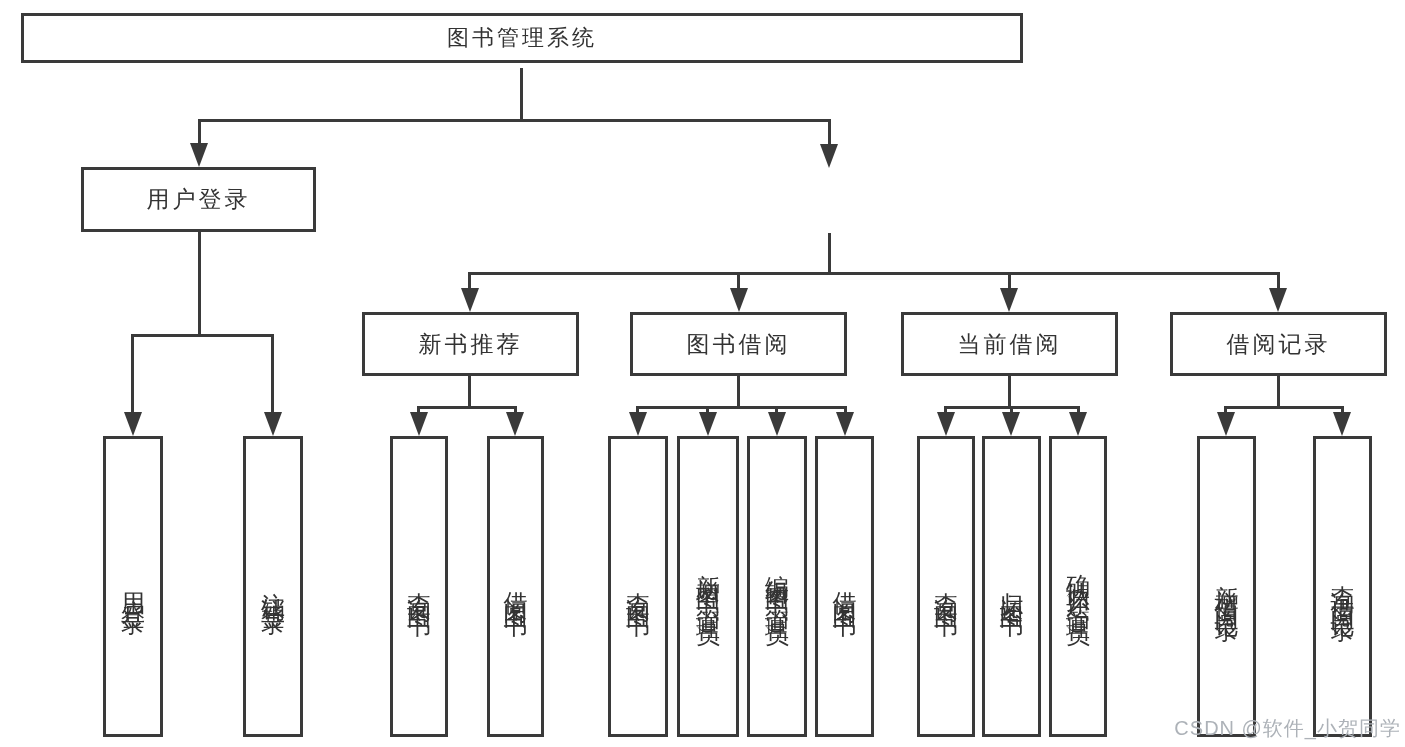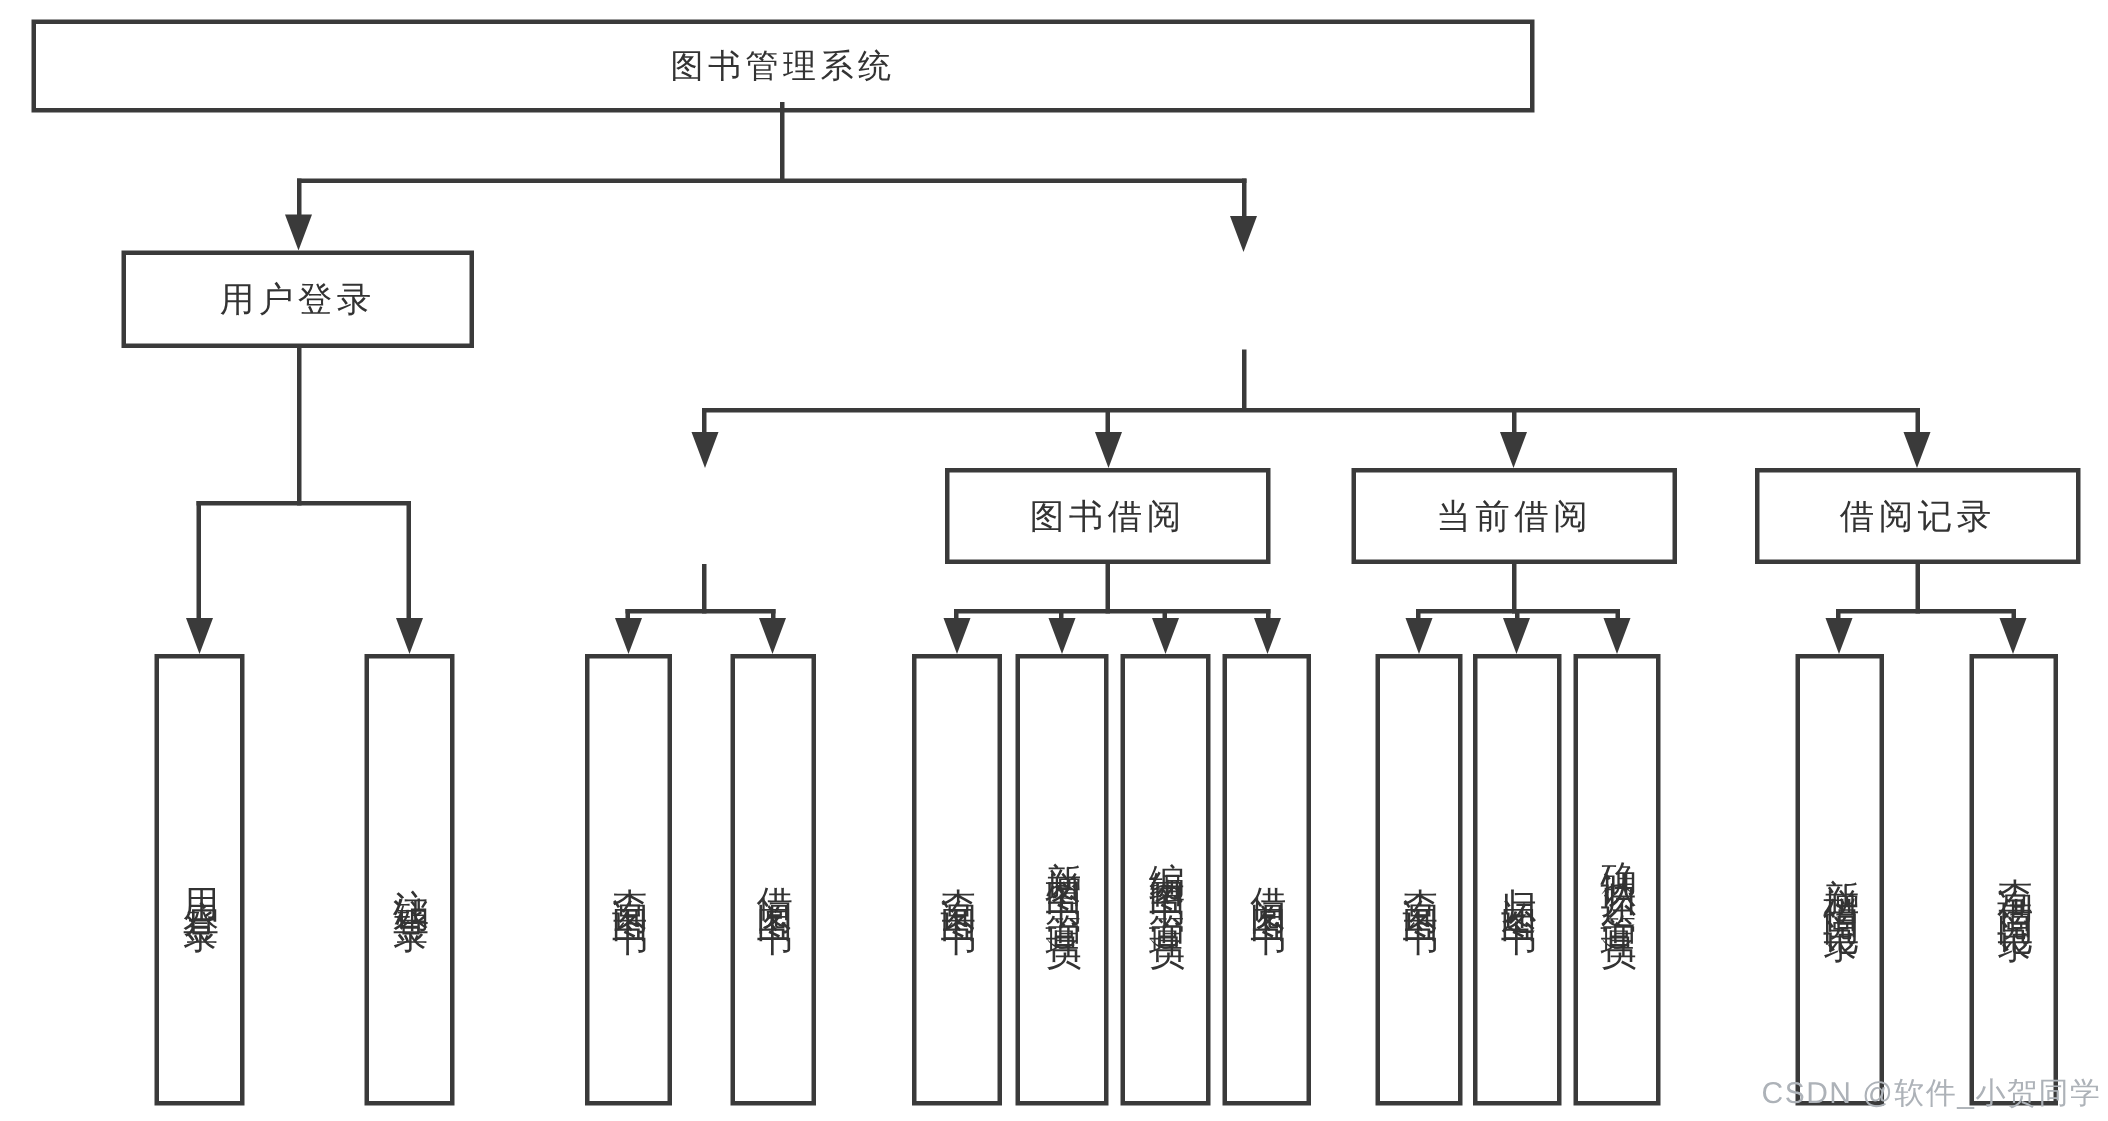--- a/index.html
+++ b/index.html
@@ -55,21 +55,21 @@
     z-index:10;
     white-space:nowrap;
     margin-left:12px;
   }
 </style>
 </head>
 <body>
 
 <div class="stage">
 
-  <div class="node title" style="left:21px;top:13px;width:1002px;height:62px">
+  <div class="node title" style="left:21px;top:13px;width:1002px;height:50px">
     <span class="lbl">图书管理系统</span>
   </div>
 
   <div class="vl" style="left:520px;top:68px;height:53px"></div>
   <div class="hl" style="left:198px;top:119px;width:633px"></div>
   <div class="vl" style="left:198px;top:119px;height:32px"></div>
   <div class="ah" style="left:190px;top:143px"></div>
   <div class="vl" style="left:828px;top:119px;height:32px"></div>
   <div class="ah" style="left:820px;top:144px"></div>
 
@@ -88,20 +88,23 @@
   <div class="hl" style="left:468px;top:272px;width:812px"></div>
   <div class="vl" style="left:468px;top:272px;height:22px"></div>
   <div class="ah" style="left:461px;top:288px"></div>
   <div class="vl" style="left:737px;top:272px;height:22px"></div>
   <div class="ah" style="left:730px;top:288px"></div>
   <div class="vl" style="left:1008px;top:272px;height:22px"></div>
   <div class="ah" style="left:1000px;top:288px"></div>
   <div class="vl" style="left:1277px;top:272px;height:22px"></div>
   <div class="ah" style="left:1269px;top:288px"></div>
 
+  <div class="node" style="left:362px;top:312px;width:217px;height:64px">
+    <span class="lbl">新书推荐</span>
+  </div>
   <div class="node" style="left:901px;top:312px;width:217px;height:64px">
     <span class="lbl">当前借阅</span>
   </div>
   <div class="node" style="left:630px;top:312px;width:217px;height:64px">
     <span class="lbl">图书借阅</span>
   </div>
   <div class="node" style="left:1170px;top:312px;width:217px;height:64px">
     <span class="lbl">借阅记录</span>
   </div>
 

